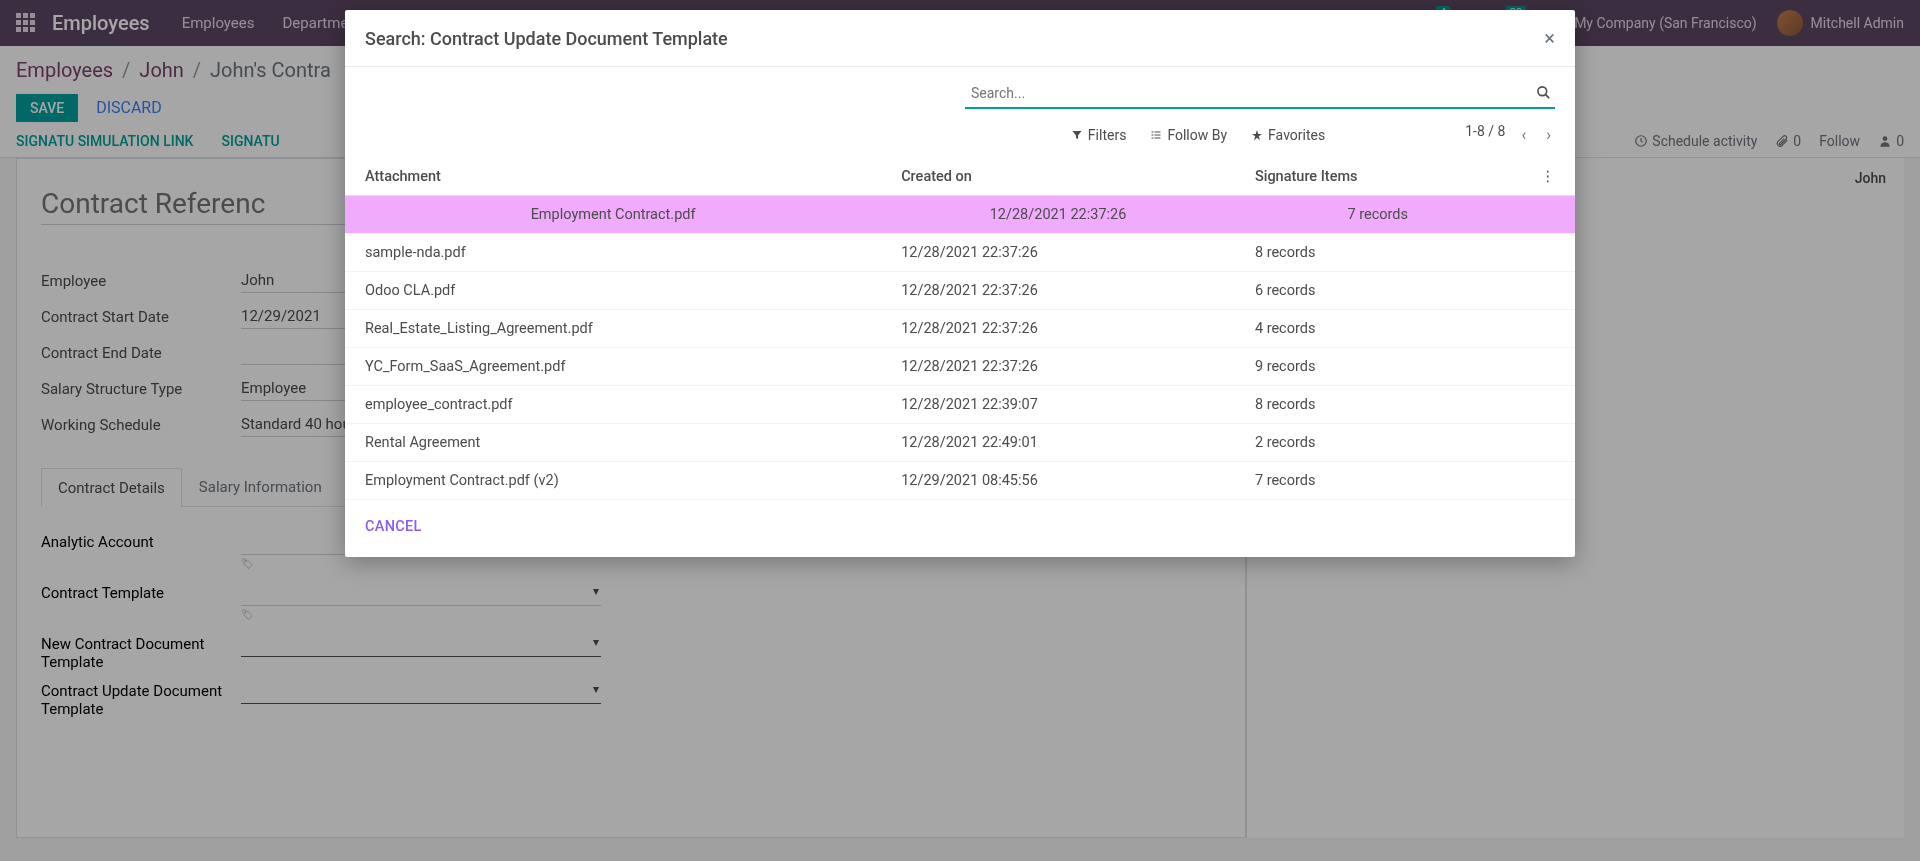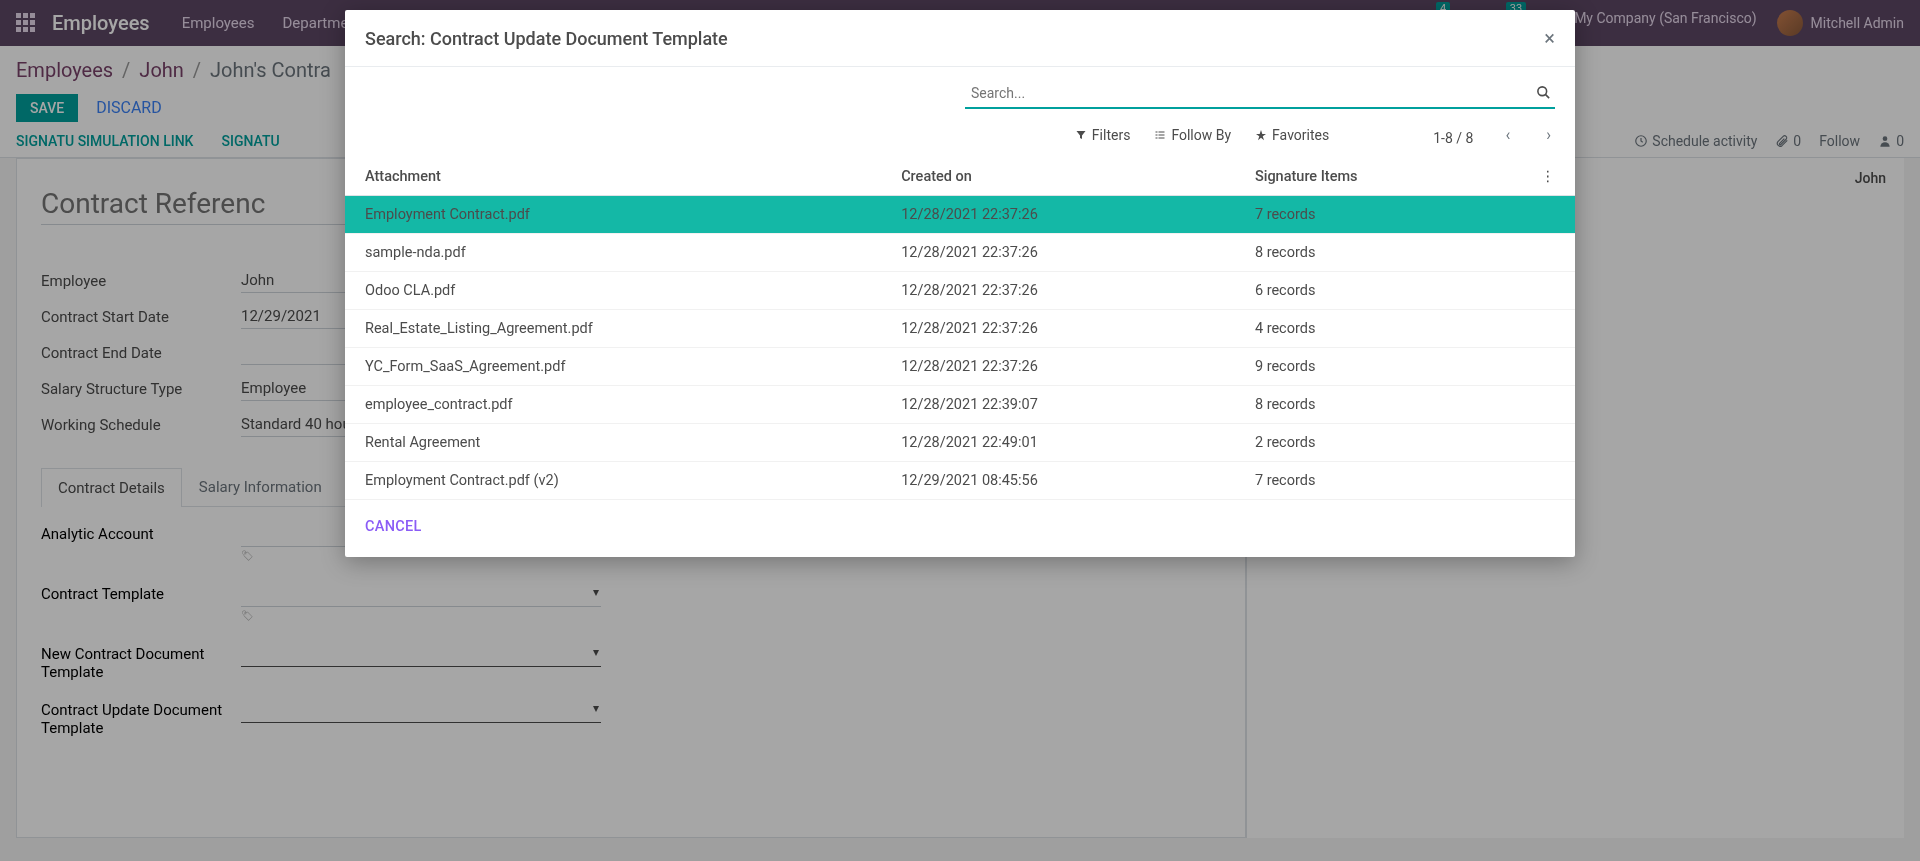--- a/index.html
+++ b/index.html
@@ -5,21 +5,21 @@
 * { margin: 0; padding: 0; box-sizing: border-box; font-family: -apple-system, BlinkMacSystemFont, "Segoe UI", Roboto, sans-serif; }
 body { background: #f5f5f5; width: 1920px; height: 861px; overflow: hidden; position: relative; }
 
 
 .navbar { background: #5d4765; height: 46px; display: flex; align-items: center; padding: 0 16px; color: #e7d9ec; }
 .navbar .apps-icon { width: 20px; height: 20px; display: grid; grid-template-columns: repeat(3,5px); grid-template-rows: repeat(3,5px); gap: 2px; margin-right: 16px; cursor: pointer; }
 .navbar .apps-icon span { background: #e7d9ec; }
 .navbar .app-title { font-size: 20px; font-weight: 500; color: #fff; margin-right: 32px; }
 .navbar .nav-link { color: #e7d9ec; font-size: 15px; margin-right: 28px; cursor: pointer; }
 .navbar .spacer { flex: 1; }
-.navbar .right { display: flex; gap: 20px; font-size: 14px; }
+.navbar .right { display: flex; align-items: center; gap: 20px; font-size: 14px; }
 .navbar .badge-group { position: relative; display: flex; align-items: center; }
 .navbar .badge { background: #00a09d; color: #fff; font-size: 11px; padding: 0 4px; border-radius: 2px; position: absolute; top: -8px; right: -10px; }
 .navbar .icon-svg { width: 18px; height: 18px; fill: #e7d9ec; }
 .navbar .avatar { width: 26px; height: 26px; border-radius: 50%; background: linear-gradient(135deg,#c97d4f,#8a5a3a); }
 
 
 .control-bar { background: #fff; border-bottom: 1px solid #dee2e6; padding: 12px 16px 0; }
 .breadcrumb { font-size: 20px; color: #7a436b; margin-bottom: 10px; }
 .breadcrumb .sep { color: #999; margin: 0 4px; }
 .breadcrumb .current { color: #6c757d; }
@@ -35,44 +35,44 @@
 .form-wrap { display: flex; padding: 0 16px; gap: 0; }
 .form-sheet { background: #fff; border: 1px solid #dee2e6; padding: 24px; width: 1230px; min-height: 680px; }
 .sidebar-panel { flex: 1; background: #fff; border-left: 1px solid #dee2e6; padding: 12px 18px; font-size: 14px; color: #6c757d; }
 .form-title-input { font-size: 28px; color: #6c757d; border: none; border-bottom: 1px solid #ced4da; width: 600px; padding: 4px 0; outline: none; }
 .field-grid { margin-top: 44px; display: grid; grid-template-columns: 200px 360px; row-gap: 12px; font-size: 15px; color: #4c4c4c; align-items: center; }
 .field-grid .label { color: #4c4c4c; }
 .field-grid .value { border-bottom: 1px solid #ced4da; padding: 2px 0; min-height: 24px; }
 .tabs { margin-top: 30px; border-bottom: 1px solid #dee2e6; display: flex; }
 .tabs .tab { padding: 10px 16px; font-size: 15px; color: #6c757d; cursor: pointer; border: 1px solid transparent; border-bottom: none; }
 .tabs .tab.active { border-color: #dee2e6; background: #fff; color: #4c4c4c; position: relative; top: 1px; }
-.detail-grid { margin-top: 18px; display: grid; grid-template-columns: 200px 360px; row-gap: 20px; font-size: 15px; align-items: start; }
+.detail-grid { margin-top: 26px; display: grid; grid-template-columns: 200px 360px; row-gap: 11px; font-size: 15px; align-items: start; }
 .detail-grid .dropdown { border-bottom: 1px solid #4c4c4c; height: 22px; position: relative; }
 .detail-grid .dropdown::after { content: "▾"; position: absolute; right: 2px; color: #4c4c4c; font-size: 12px; }
 .detail-grid .tags { color: #aaa; font-size: 10px; position: relative; top: -2px; }
 
 
 .overlay { position: absolute; inset: 0; background: rgba(0,0,0,0.35); display: flex; justify-content: center; align-items: flex-start; }
 .modal { background: #fff; width: 1230px; margin-top: 10px; border-radius: 2px; box-shadow: 0 5px 25px rgba(0,0,0,0.3); }
 .modal-header { padding: 16px 20px; display: flex; justify-content: space-between; align-items: center; border-bottom: 1px solid #e9ecef; gap: 32px; }
 .modal-header h4 { font-size: 18px; font-weight: 500; color: #4c4c4c; }
 .modal-header .close { font-size: 20px; color: #6c757d; cursor: pointer; background: none; border: none; }
 .modal-search-row { padding: 12px 20px 6px; display: flex; justify-content: flex-end; }
 .modal-search { width: 590px; border: none; border-bottom: 2px solid #00a09d; padding: 6px 30px 6px 6px; font-size: 14px; outline: none; }
 .modal-search-wrap { position: relative; }
 .modal-search-wrap .search-icon { position: absolute; right: 4px; top: 6px; font-size: 15px; color: #4c4c4c; }
 .modal-toolbar { padding: 8px 20px 12px; display: flex; justify-content: flex-end; align-items: center; gap: 24px; font-size: 14px; color: #4c4c4c; }
 .modal-toolbar .tool { display: flex; align-items: center; gap: 5px; cursor: pointer; text-align: right; }
-.modal-toolbar .pager { display: flex; align-items: flex-end; gap: 28px; margin-left: 80px; }
+.modal-toolbar .pager { display: flex; align-items: flex-start; gap: 12px; margin-left: 116px; }
 .modal-toolbar .pager-btn { color: #6c757d; cursor: pointer; font-size: 16px; padding: 2px 4px; }
 .modal-table { width: 100%; border-collapse: collapse; font-size: 14.5px; }
 .modal-table th { text-align: left; padding: 10px 20px; font-weight: 500; color: #4c4c4c; border-bottom: 1px solid #dee2e6; }
 .modal-table th:last-child { text-align: right; width: 40px; }
 .modal-table td { padding: 10px 20px; border-bottom: 1px solid #f1f1f1; color: #4c4c4c; cursor: pointer; }
-.modal-table tbody tr:first-child { background: #14b8a6; }
+.modal-table tbody tr:first-child { background: #f0abfc; text-align: center; }
 .modal-footer { padding: 16px 20px 22px; }
 .btn-cancel { color: #8b5cf6; background: transparent; border: none; font-size: 14.5px; font-weight: 500; cursor: pointer; letter-spacing: 0.3px; }
 
 
 .vscroll { position: absolute; top: 206px; left: 1258px; width: 10px; height: 90px; background: #c0c0c0; border-radius: 5px; }
 </style>
 </head>
 <body>
 
 <div class="navbar">

